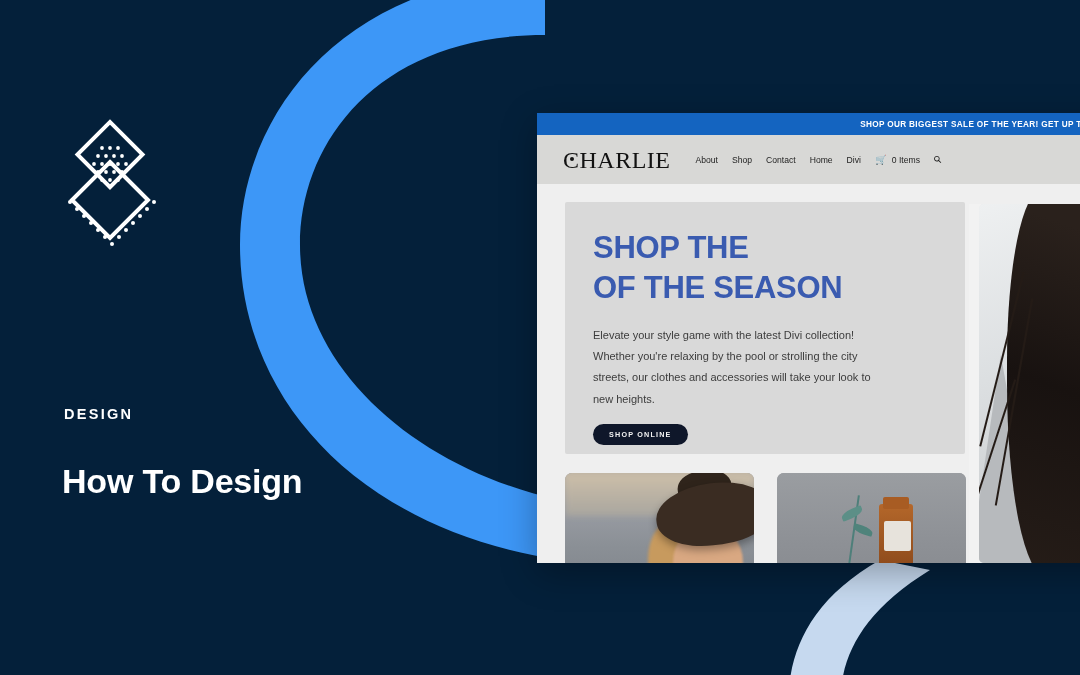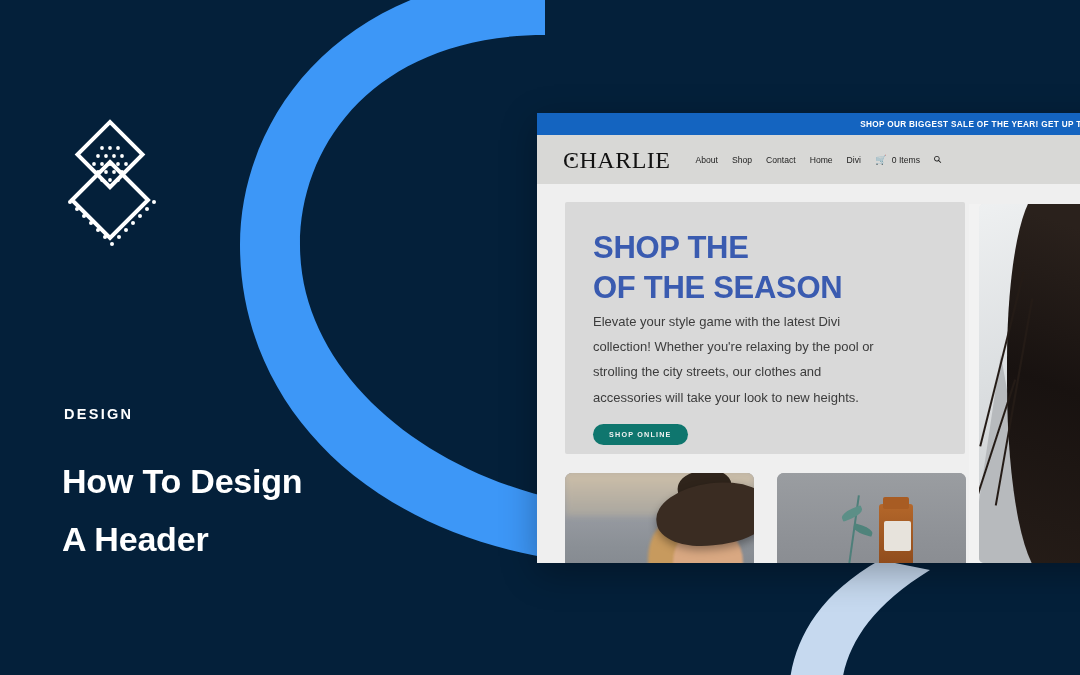--- a/index.html
+++ b/index.html
@@ -76,27 +76,27 @@
   .hero-card {
     width:400px; height:252px; background:#d9d9d9; border-radius:2px;
     padding:26px 28px 0 28px; position:relative;
   }
   .hero-title {
     color:#3a5bb0; font-size:31px; font-weight:700;
     line-height:1.30; letter-spacing:-.3px;
   }
   .hero-title span { display:block; }
   .hero-para {
-    width:290px;
-    color:#3c3c3c; font-size:13px; line-height:1.95;
+    margin-top:16px; width:290px;
+    color:#3c3c3c; font-size:11px; line-height:1.95;
   }
   .hero-btn {
     margin-top:14px; display:inline-flex; align-items:center; justify-content:center;
     height:21px; padding:0 16px; border-radius:11px;
-    background:#0f766e; color:#f2f2f2;
+    background:#0f172a; color:#f2f2f2;
     font-size:7.2px; font-weight:700; letter-spacing:1.2px;
     border:none; cursor:pointer;
   }
 
   .cards-row { display:flex; gap:23px; margin-top:19px; }
   .card {
     width:189px; height:120px; border-radius:7px; overflow:hidden;
     position:relative; background:#8e9196;
   }
 
@@ -223,21 +223,20 @@
             <circle cx="85" cy="91" r="2"></circle>
             <circle cx="92" cy="84" r="2"></circle>
         </g>
       </svg>
     </div>
 
     <div class="kicker">DESIGN</div>
 
     <div class="headline">
       <span>How To Design</span>
-      <span>A Header</span>
     </div>
   </div>
 
   <div class="mockup">
 
     <div class="promo-bar">
       <span>SHOP OUR BIGGEST SALE OF THE YEAR! GET UP TO 50% OFF A</span>
     </div>
 
     <div class="site-header">

